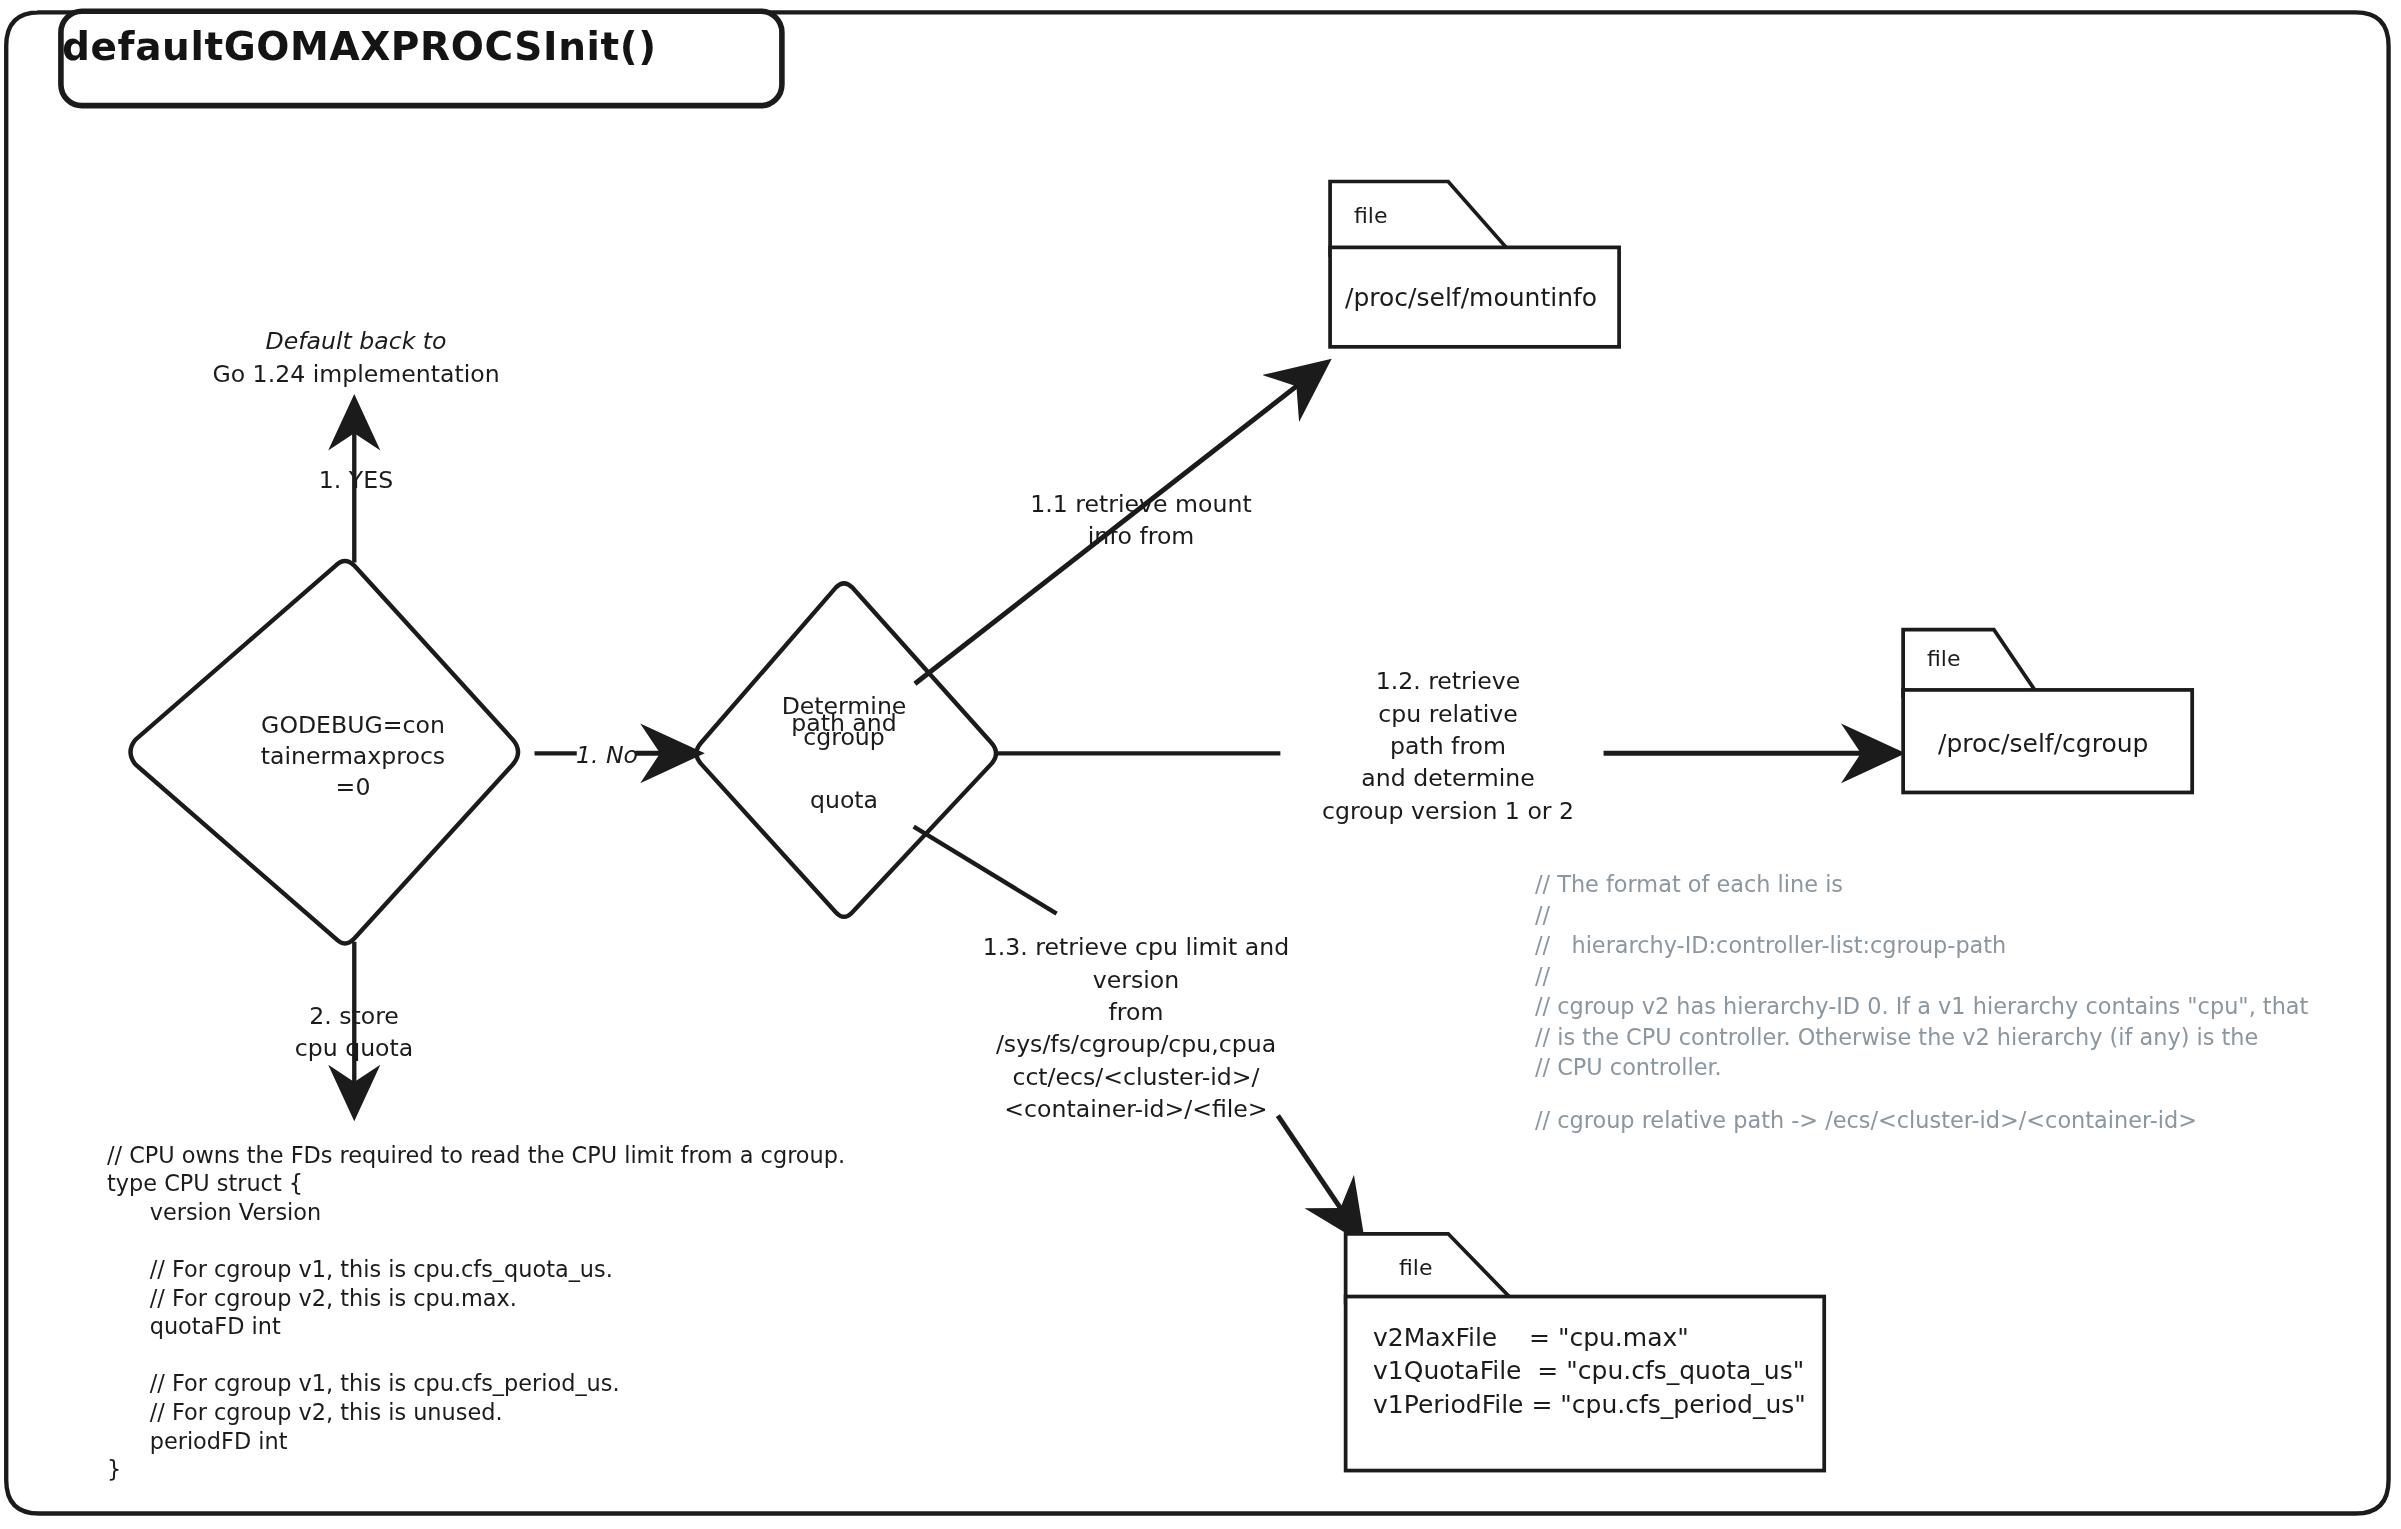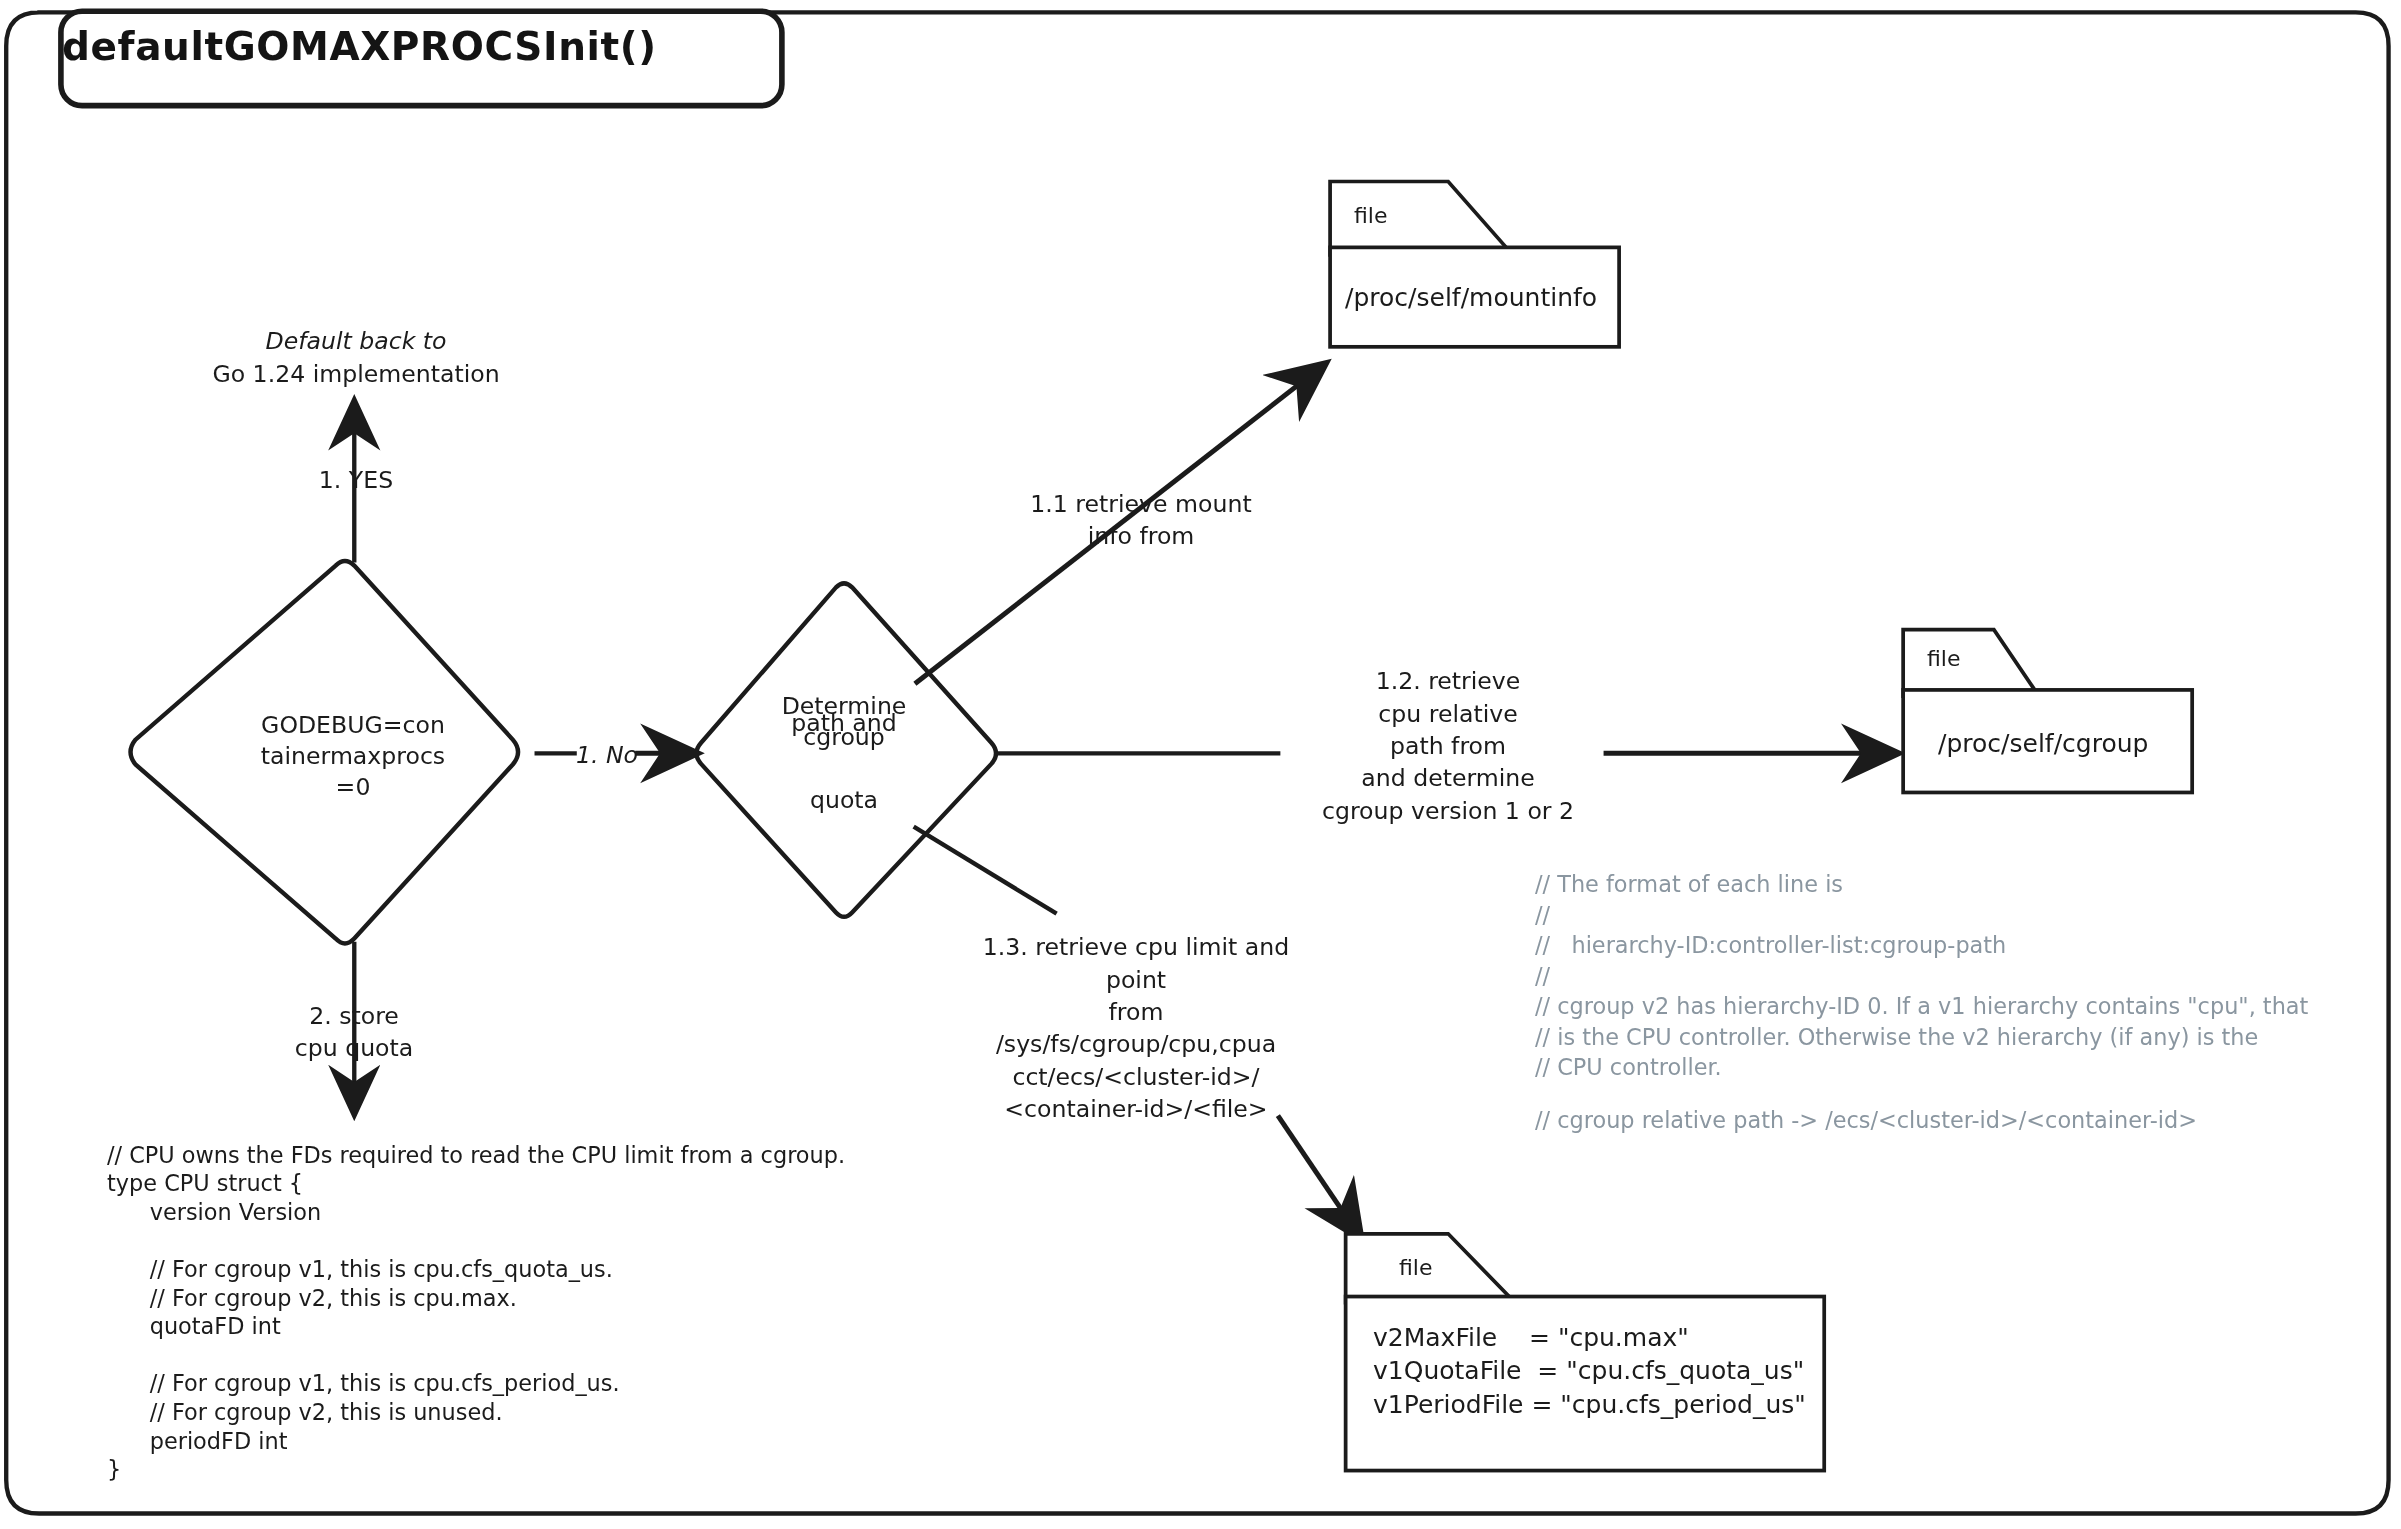--- a/index.html
+++ b/index.html
@@ -92,21 +92,21 @@
   <div class="txt lbl center" style="left:1141px;top:489px;">1.1 retrieve mount</div>
   <div class="txt lbl center" style="left:1141px;top:521px;">info from</div>
 
   <div class="txt lbl center" style="left:1448px;top:666px;">1.2. retrieve</div>
   <div class="txt lbl center" style="left:1448px;top:699px;">cpu relative</div>
   <div class="txt lbl center" style="left:1448px;top:731px;">path from</div>
   <div class="txt lbl center" style="left:1448px;top:763px;">and determine</div>
   <div class="txt lbl center" style="left:1448px;top:796px;">cgroup version 1 or 2</div>
 
   <div class="txt lbl center" style="left:1136px;top:932px;">1.3. retrieve cpu limit and</div>
-  <div class="txt lbl center" style="left:1136px;top:965px;">point</div>
+  <div class="txt lbl center" style="left:1136px;top:965px;">version</div>
   <div class="txt lbl center" style="left:1136px;top:997px;">from</div>
   <div class="txt lbl center" style="left:1136px;top:1029px;">/sys/fs/cgroup/cpu,cpua</div>
   <div class="txt lbl center" style="left:1136px;top:1062px;">cct/ecs/&lt;cluster-id&gt;/</div>
   <div class="txt lbl center" style="left:1136px;top:1094px;">&lt;container-id&gt;/&lt;file&gt;</div>
 
   <div class="txt file-tab" style="left:1354px;top:202px;">file</div>
   <div class="txt file-body" style="left:1345px;top:283px;">/proc/self/mountinfo</div>
 
   <div class="txt file-tab" style="left:1927px;top:645px;">file</div>
   <div class="txt file-body" style="left:1938px;top:729px;">/proc/self/cgroup</div>

